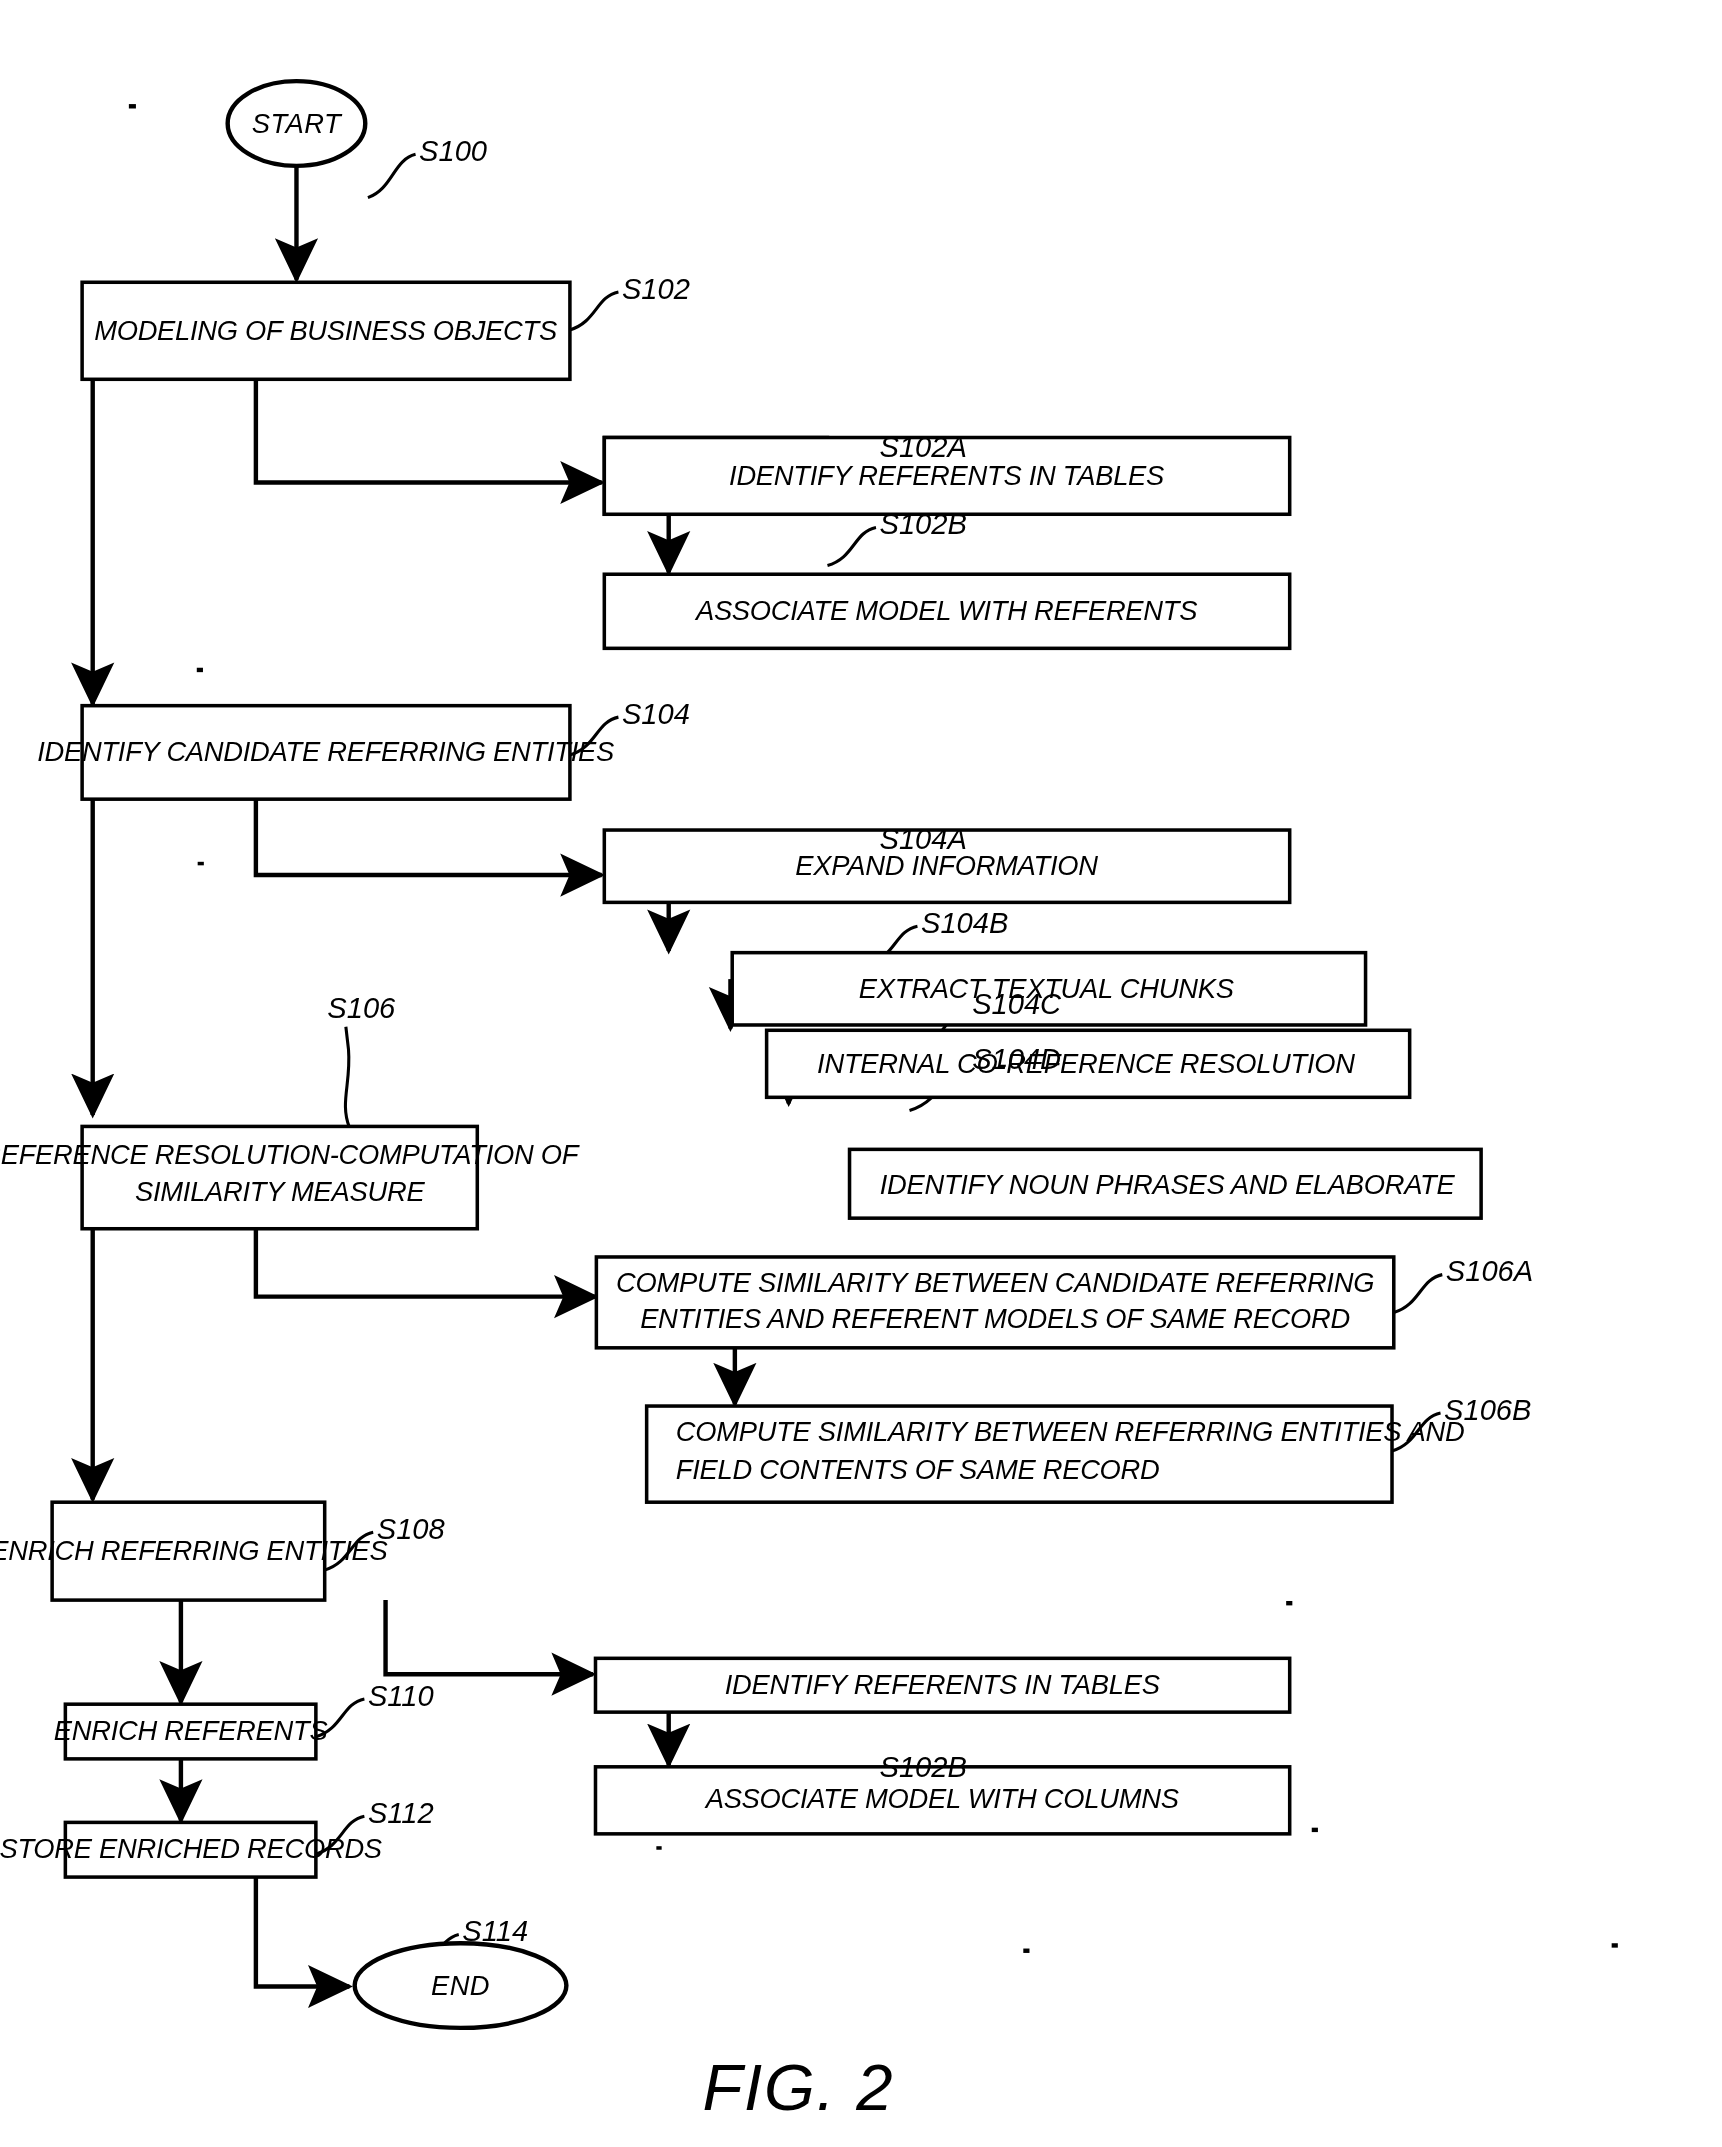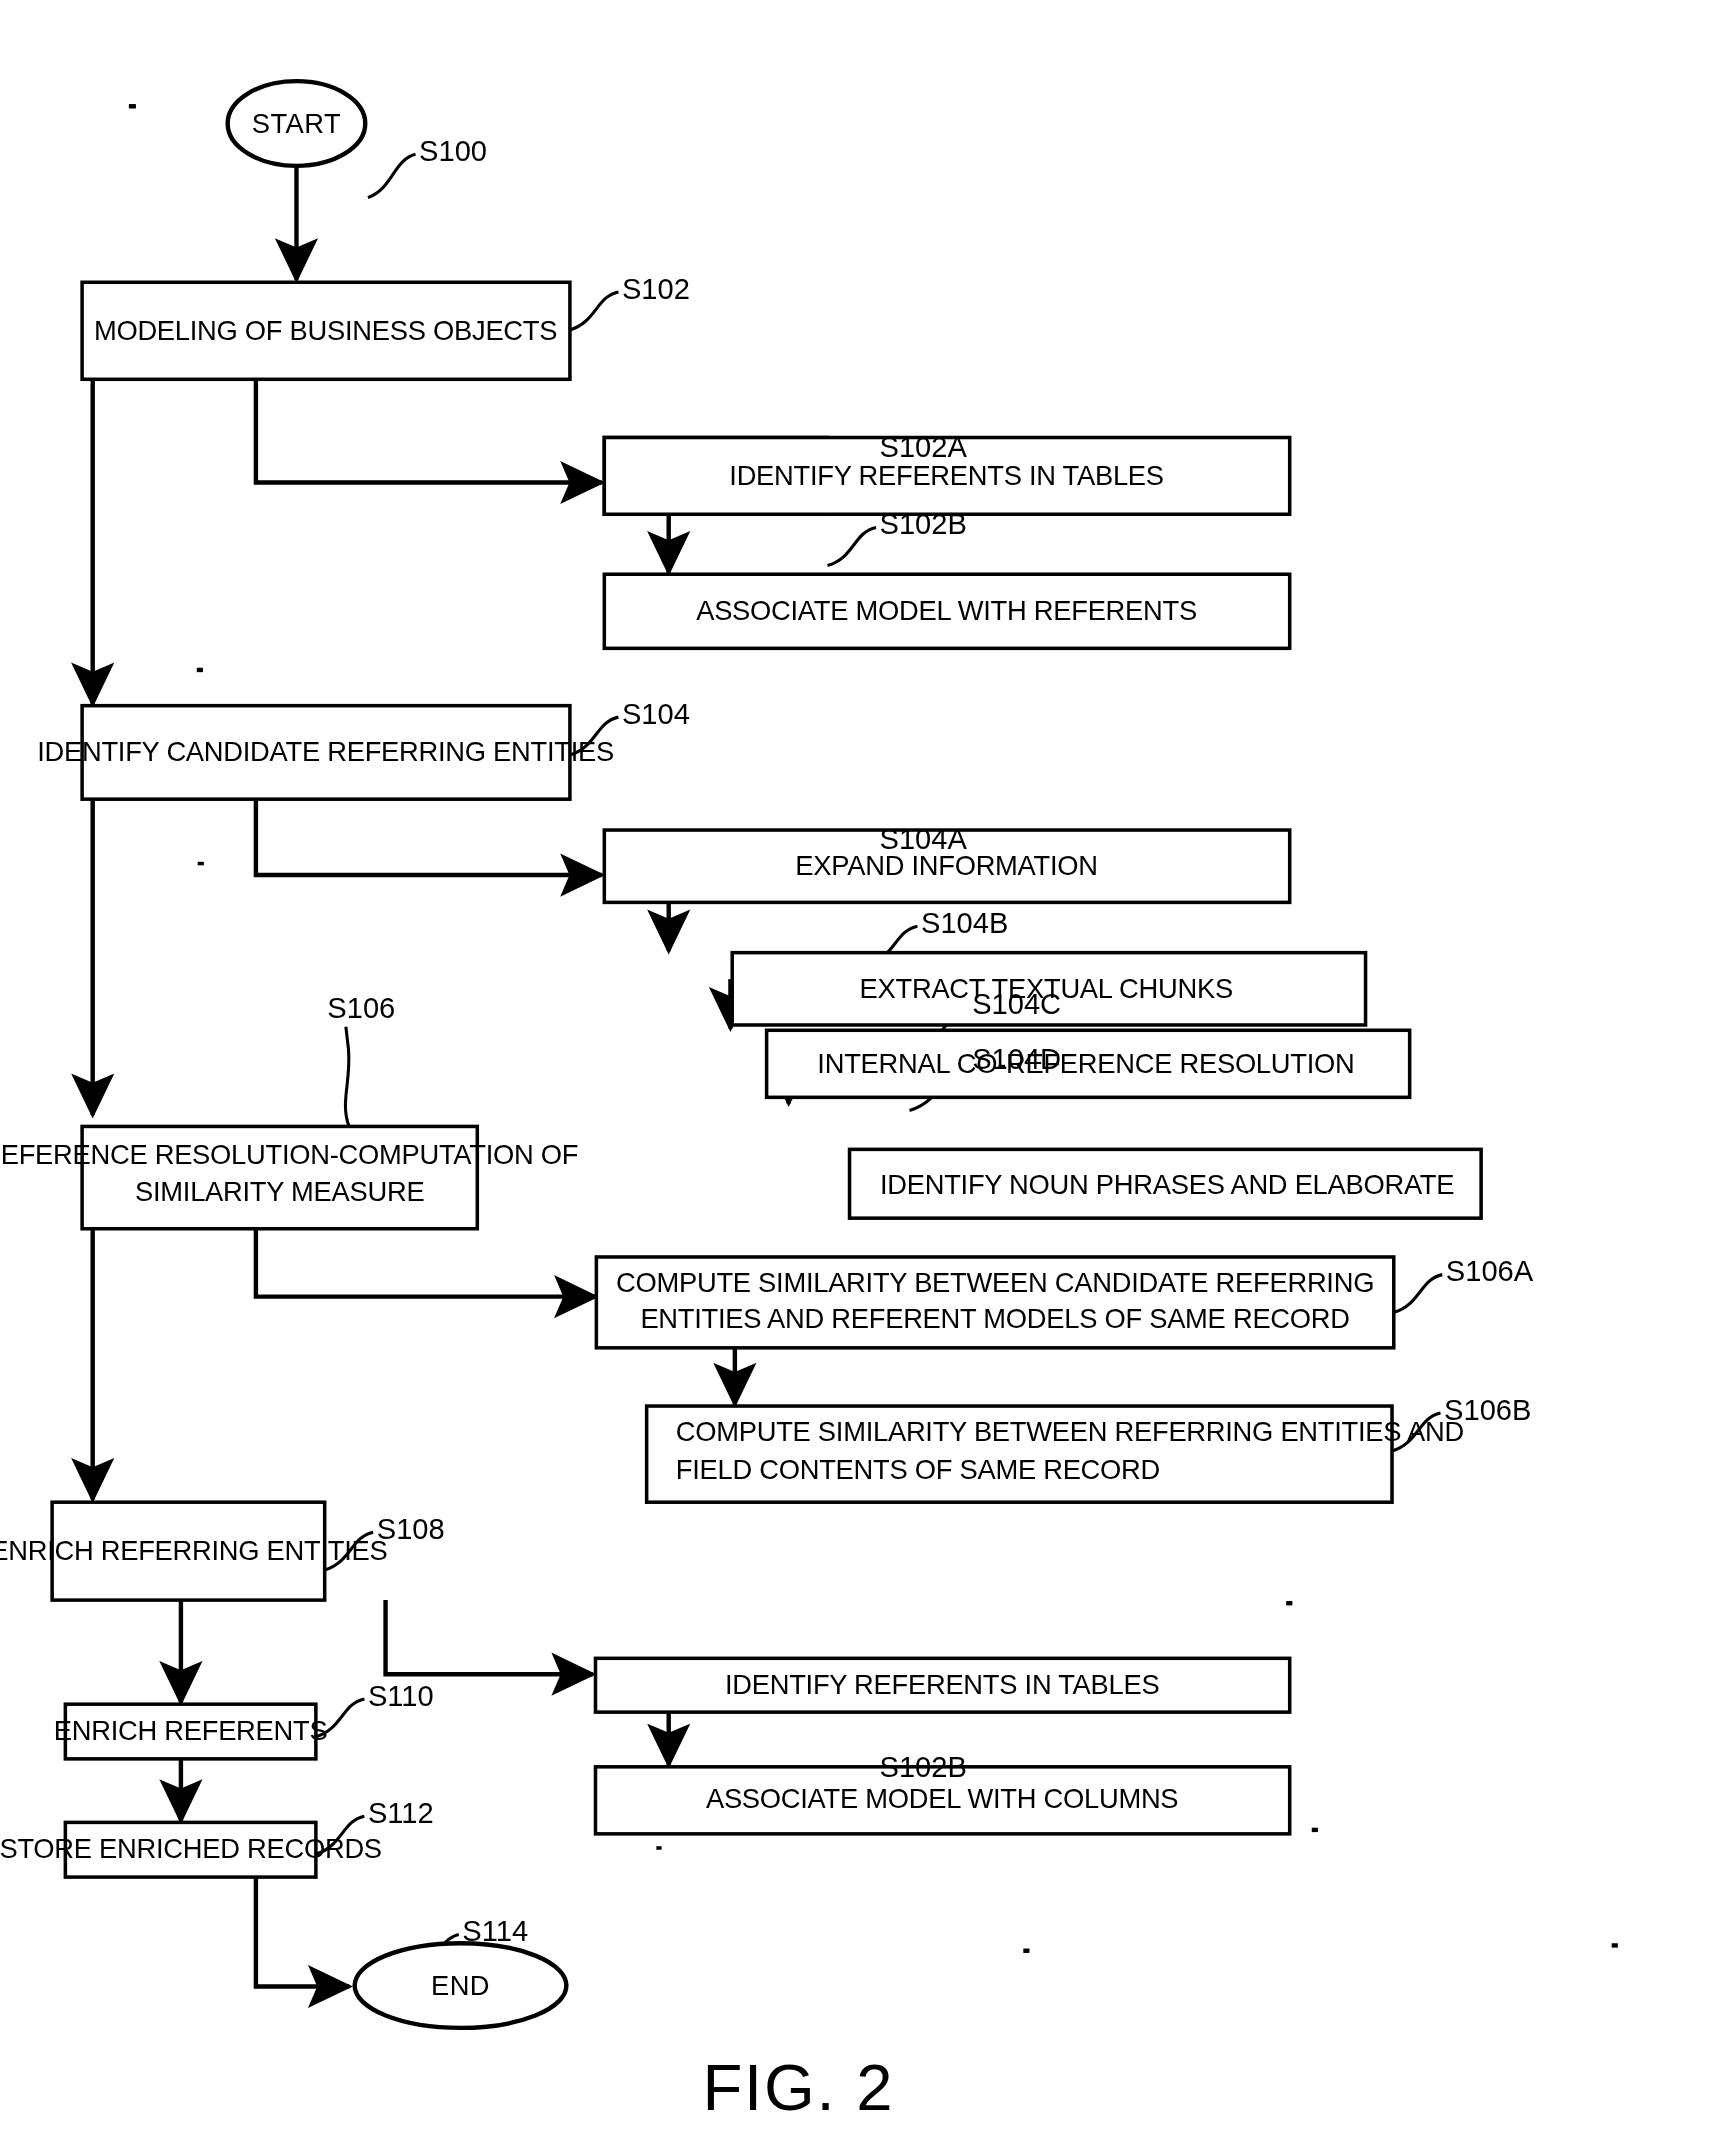--- a/index.html
+++ b/index.html
@@ -10,20 +10,21 @@
   body {
     width: 1722px;
     height: 2147px;
     position: relative;
     font-family: "Liberation Sans", sans-serif;
     overflow: hidden;
   }
   #figure-root {
     position: absolute;
     inset: 0;
+    font-style: italic;
   }
   svg.flow {
     position: absolute;
     top: 0;
     left: 0;
     width: 1722px;
     height: 2147px;
     display: block;
   }
   .box-rect {

